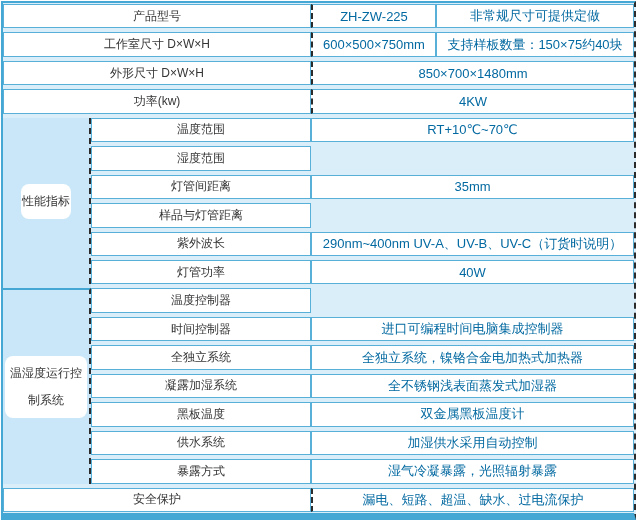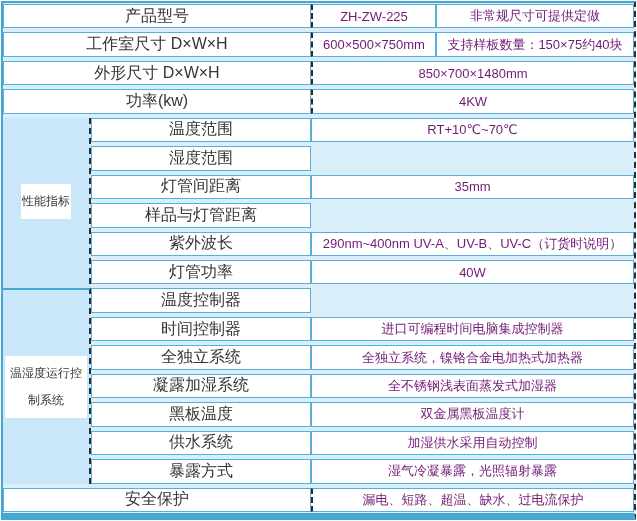--- a/index.html
+++ b/index.html
@@ -37,22 +37,22 @@
     background: #ffffff;
     border: 1px solid #58afd8;
     display: flex;
     align-items: center;
     justify-content: center;
     white-space: nowrap;
     overflow: visible;
     color: #333333;
     font-size: 12px;
   }
-  .cell.lbl { font-size: 16px; color: #353535; }
-  .cell.val { font-size: 13px; color: #701a75; }
+  .cell.lbl { font-size: 12px; color: #353535; }
+  .cell.val { font-size: 13px; color: #0369a1; }
   .dash-left { border-left: 2px dashed #2b2b2b; }
   .section {
     grid-column: 1 / 2;
     background: #c9e7f8;               
     border-right: 2px dashed #2b2b2b;
     display: flex;
     align-items: center;
     justify-content: center;
     text-align: center;
     font-size: 12px;
@@ -60,20 +60,21 @@
     padding: 0 2px;
   }
   .section-1 { grid-row: 5 / 11; box-shadow: 0 4px 0 0 #c9e7f8; }
   .section-2 { grid-row: 11 / 18; border-top: 2px solid #45a7d4; font-family: Liberation Serif, serif; }
   .section .band {
     background: #ffffff;
     padding: 4px 1px;
     line-height: 27px;
     white-space: normal;
     display: inline;
+    border-radius: 8px;
   }
 </style>
 </head>
 <body>
 
 <div class="page">
   <div class="spec-table">
 
     <div class="cell lbl" style="grid-area:1/1/2/3">产品型号</div>
     <div class="cell val dash-left" style="grid-area:1/3/2/4">ZH-ZW-225</div>

